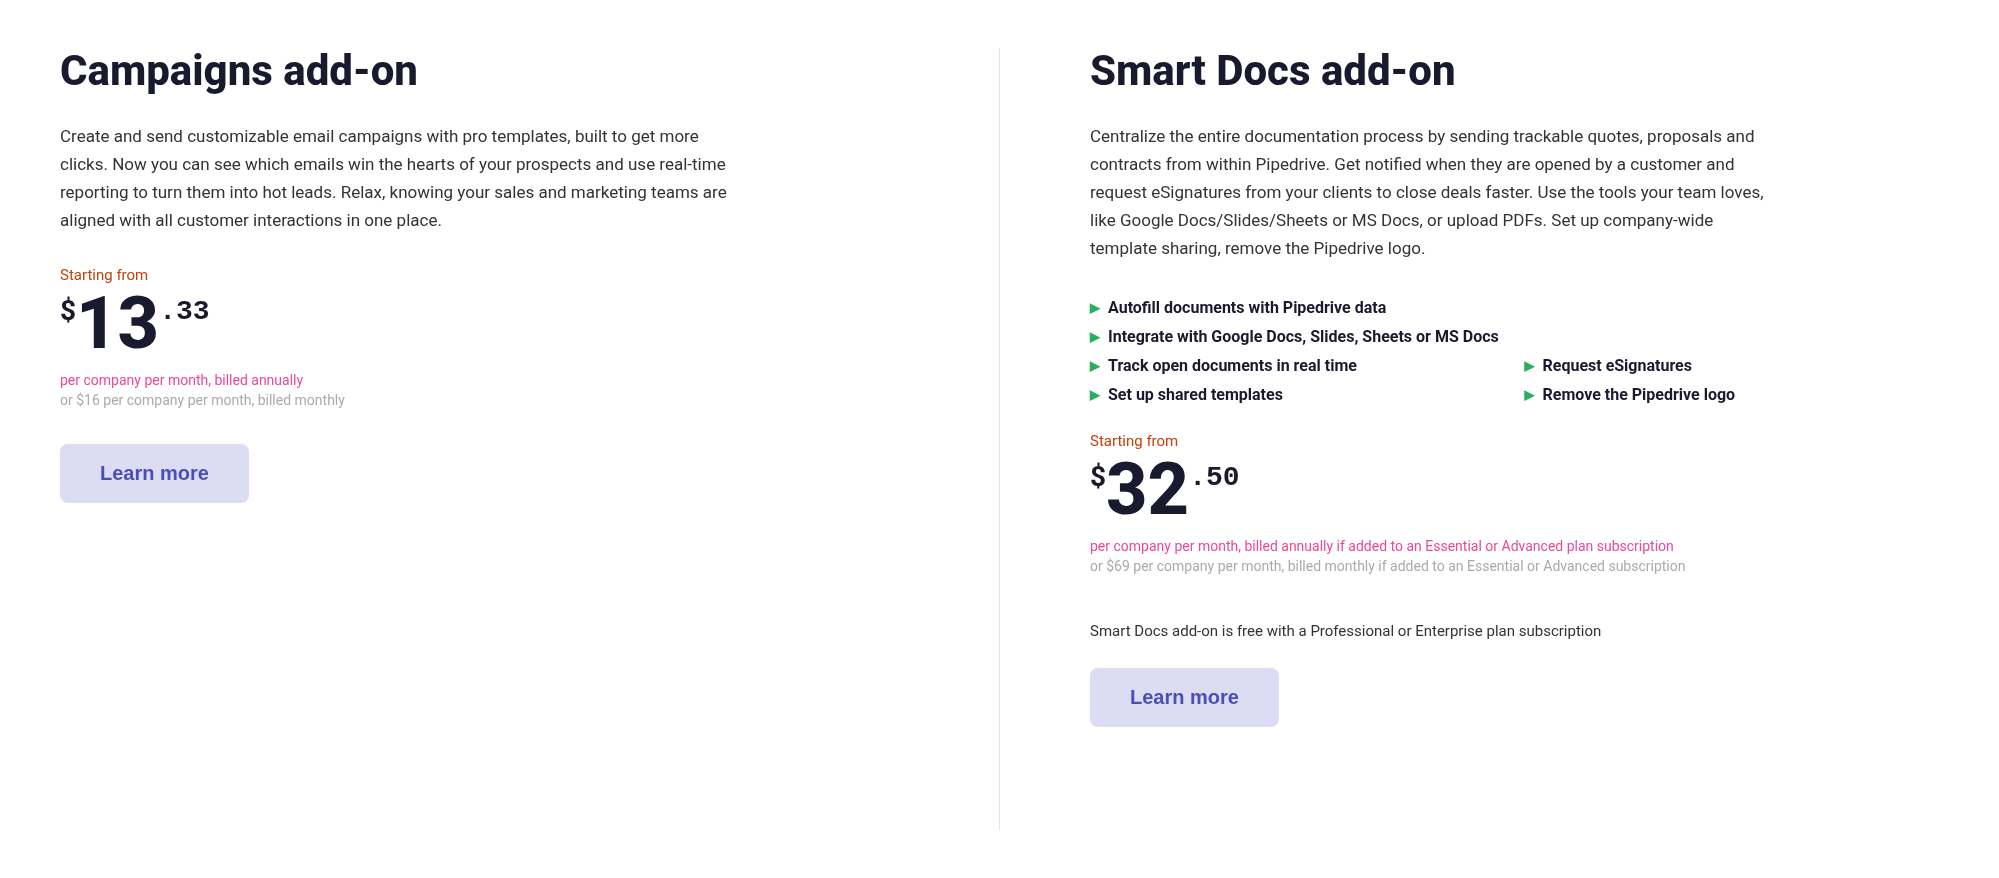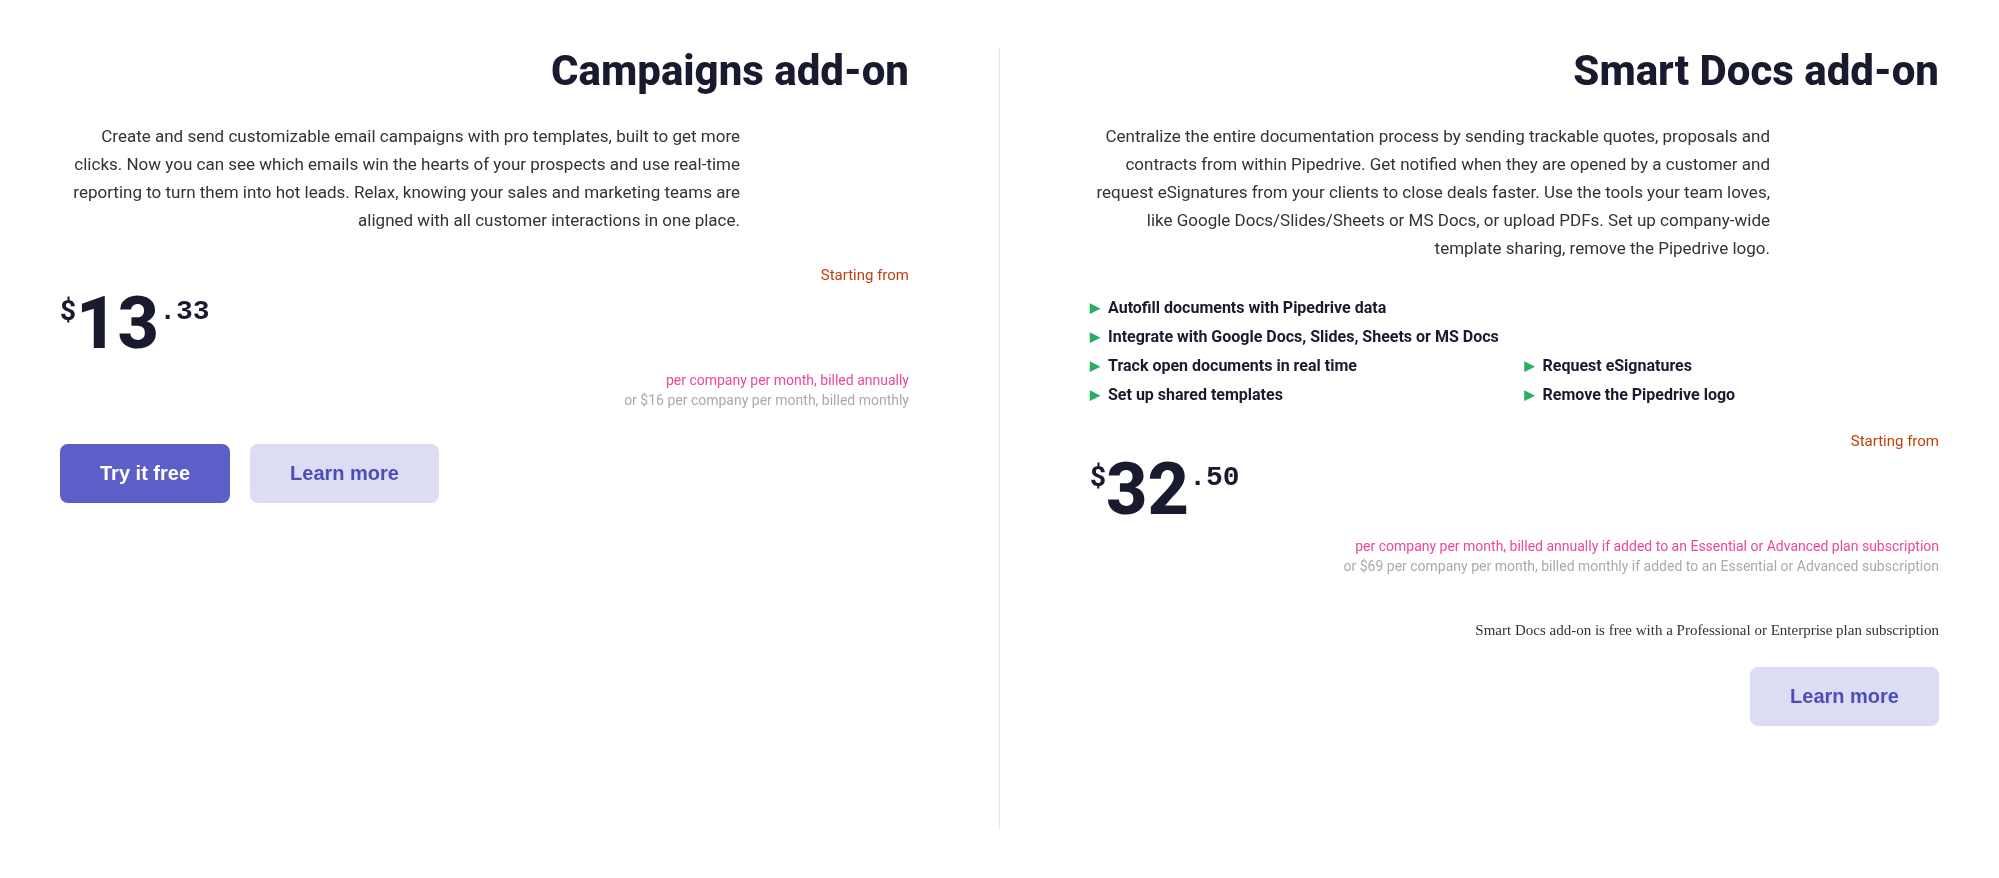--- a/index.html
+++ b/index.html
@@ -1,15 +1,15 @@
 <!DOCTYPE html>
 <html><head>
   <meta charset="utf-8">
   <style>
-    * { box-sizing: border-box; margin: 0; padding: 0; text-align: right; }
+    * { box-sizing: border-box; margin: 0; padding: 0; }
     body {
       font-family: -apple-system, BlinkMacSystemFont, 'Segoe UI', Roboto, Helvetica, Arial, sans-serif;
       background: #fff;
       color: #1a1a2e;
       min-height: 878px;
     }
     .page-container {
       display: flex;
       flex-direction: row;
       width: 1999px;
@@ -132,21 +132,20 @@
       color: #27ae60;
       font-size: 13px;
       margin-top: 2px;
       flex-shrink: 0;
     }
     .smart-docs-free-note {
       font-size: 15px;
       color: #333;
       margin-top: 4px;
       margin-bottom: 28px;
-      font-family: Liberation Serif, serif;
     }
     .btn-learn-only {
       background: #dcddf5;
       color: #4a4eb5;
       border: none;
       border-radius: 8px;
       padding: 18px 40px;
       font-size: 20px;
       font-weight: 700;
       cursor: pointer;
@@ -166,21 +165,20 @@
     <p class="starting-from-label">Starting from</p>
     <div class="price-block">
       <span class="price-dollar">$</span>
       <span class="price-main">13</span>
       <span class="price-cents">.33</span>
     </div>
     <p class="price-billing-annual">per company per month, billed annually</p>
     <p class="price-billing-monthly">or $16 per company per month, billed monthly</p>
 
     <div class="buttons-row">
-      <button class="btn-try">Try it free</button>
       <button class="btn-learn">Learn more</button>
     </div>
   </div>
 
   <div class="divider-vertical"></div>
 
   <div class="addon-section">
     <h1 class="addon-title">Smart Docs add-on</h1>
     <p class="addon-description">Centralize the entire documentation process by sending trackable quotes, proposals and contracts from within Pipedrive. Get notified when they are opened by a customer and request eSignatures from your clients to close deals faster. Use the tools your team loves, like Google Docs/Slides/Sheets or MS Docs, or upload PDFs. Set up company-wide template sharing, remove the Pipedrive logo.</p>
 

